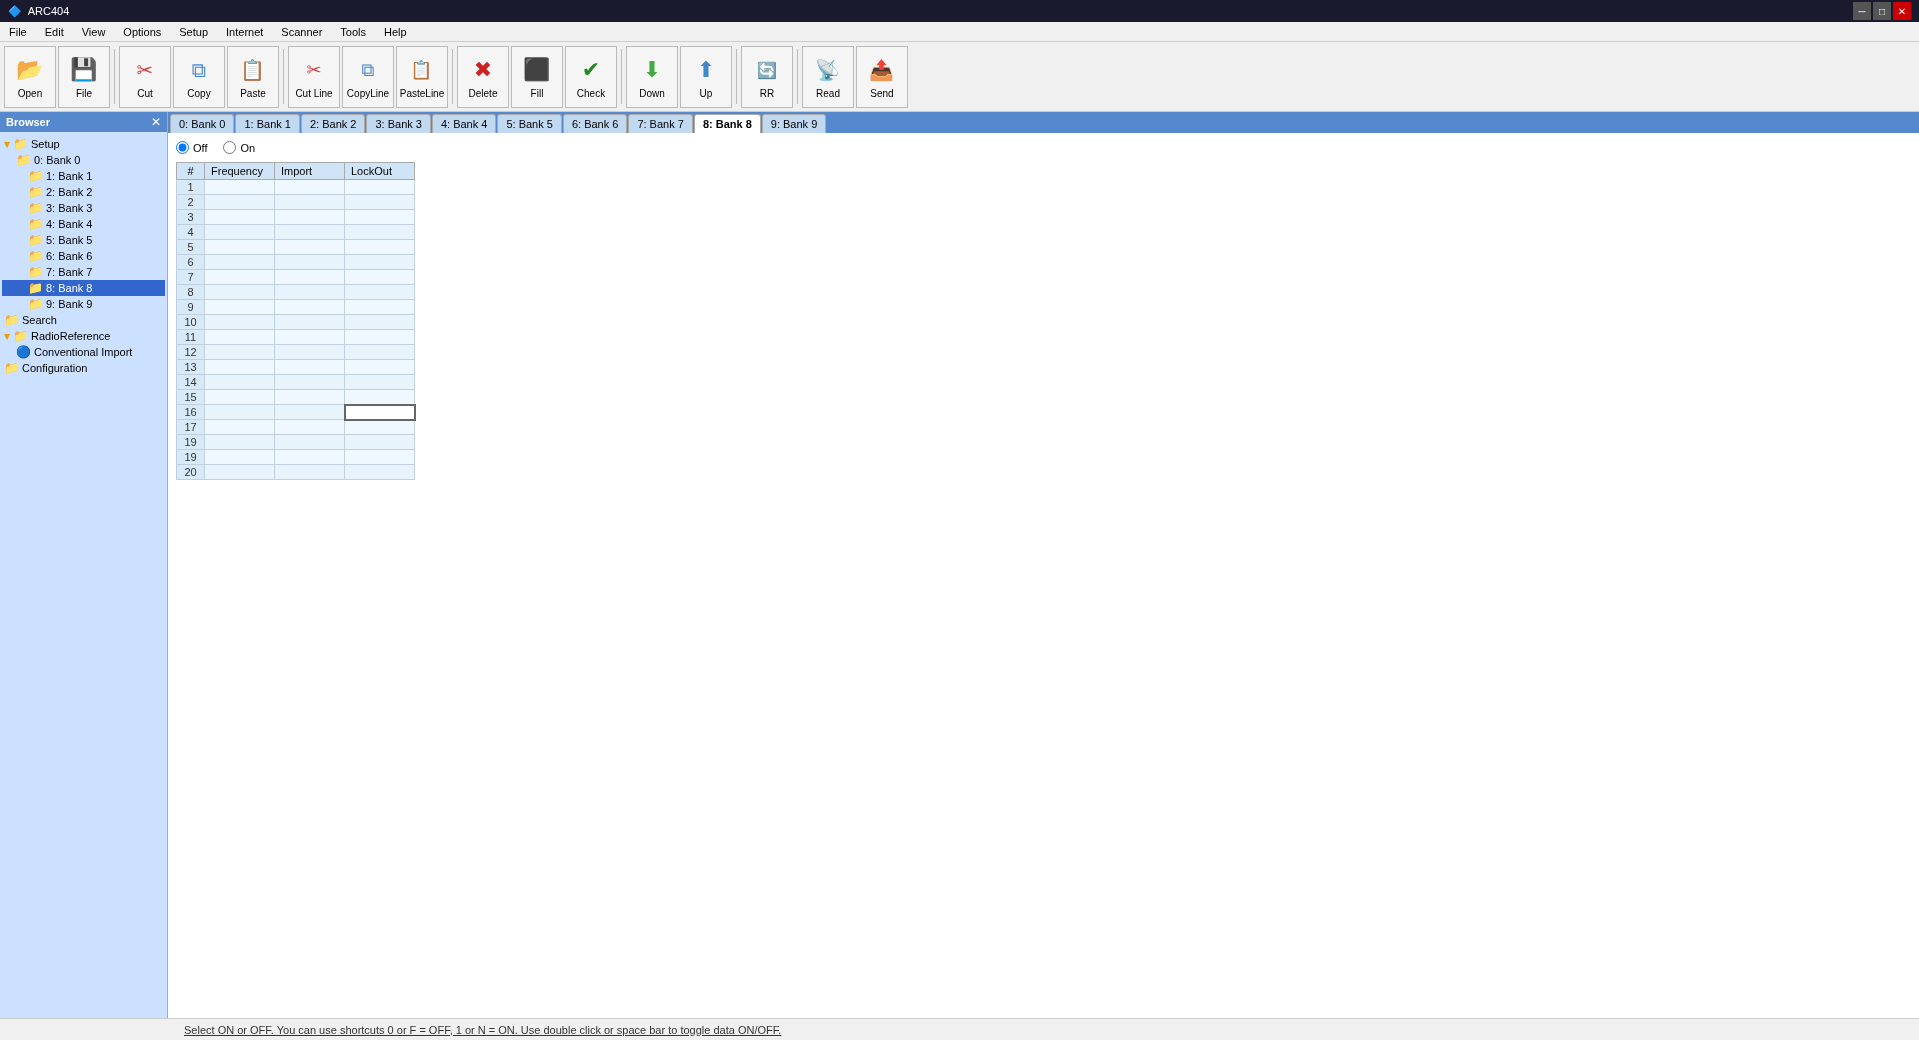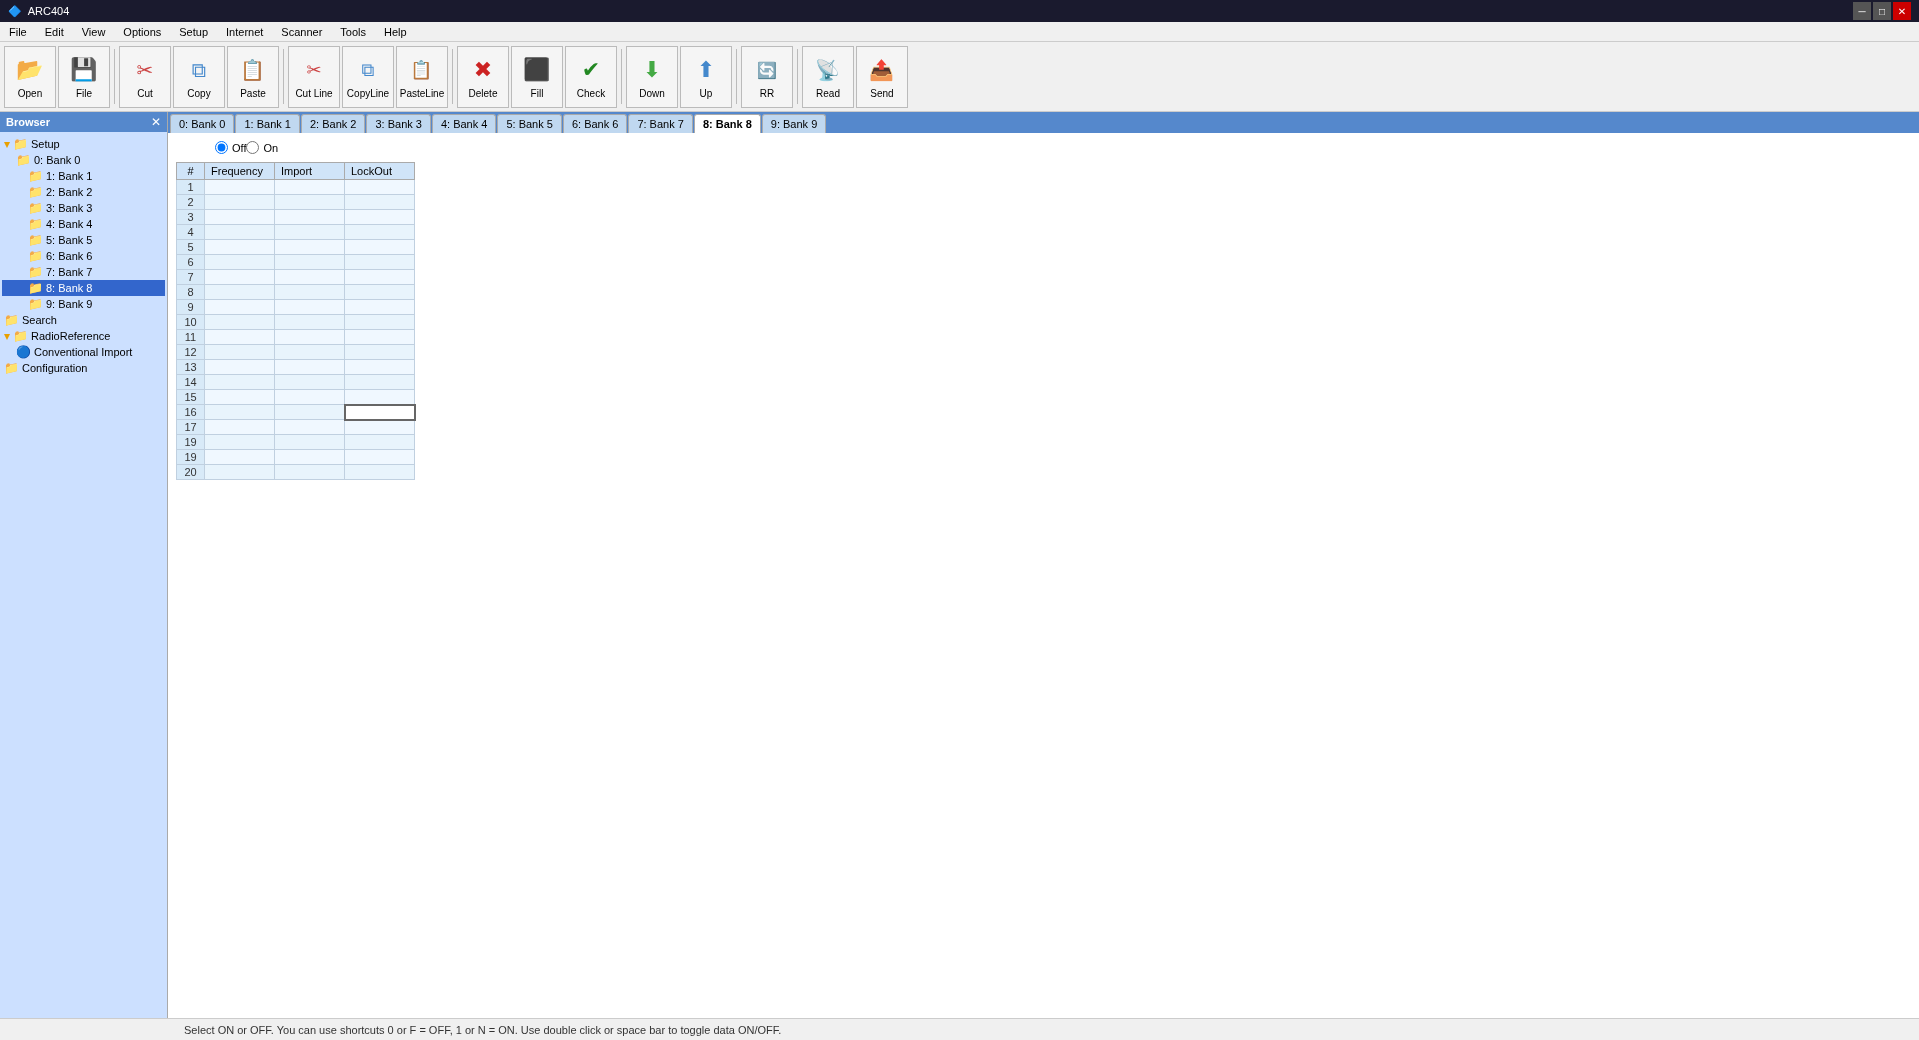--- a/index.html
+++ b/index.html
@@ -172,23 +172,23 @@
     
     .content-inner {
       flex: 1;
       padding: 8px;
       overflow: auto;
     }
 
     
     .radio-group {
       display: flex;
+      gap: 16px;
       margin-bottom: 8px;
       align-items: center;
-      margin-left: 39px;
     }
     .radio-label {
       display: flex;
       align-items: center;
       gap: 4px;
       font-size: 11px;
       cursor: pointer;
     }
 
     
@@ -236,20 +236,21 @@
     
     .status-bar {
       background: #f0f0f0;
       border-top: 1px solid #ccc;
       height: 22px;
       display: flex;
       align-items: center;
       padding: 0 8px;
       font-size: 11px;
       color: #333;
+      text-decoration: underline;
     }
     .status-segment {
       border-right: 1px solid #bbb;
       padding: 0 8px 0 0;
       margin-right: 8px;
       min-width: 80px;
     }
 
     
     .icon-open { color: #e8a000; font-size: 22px; }

